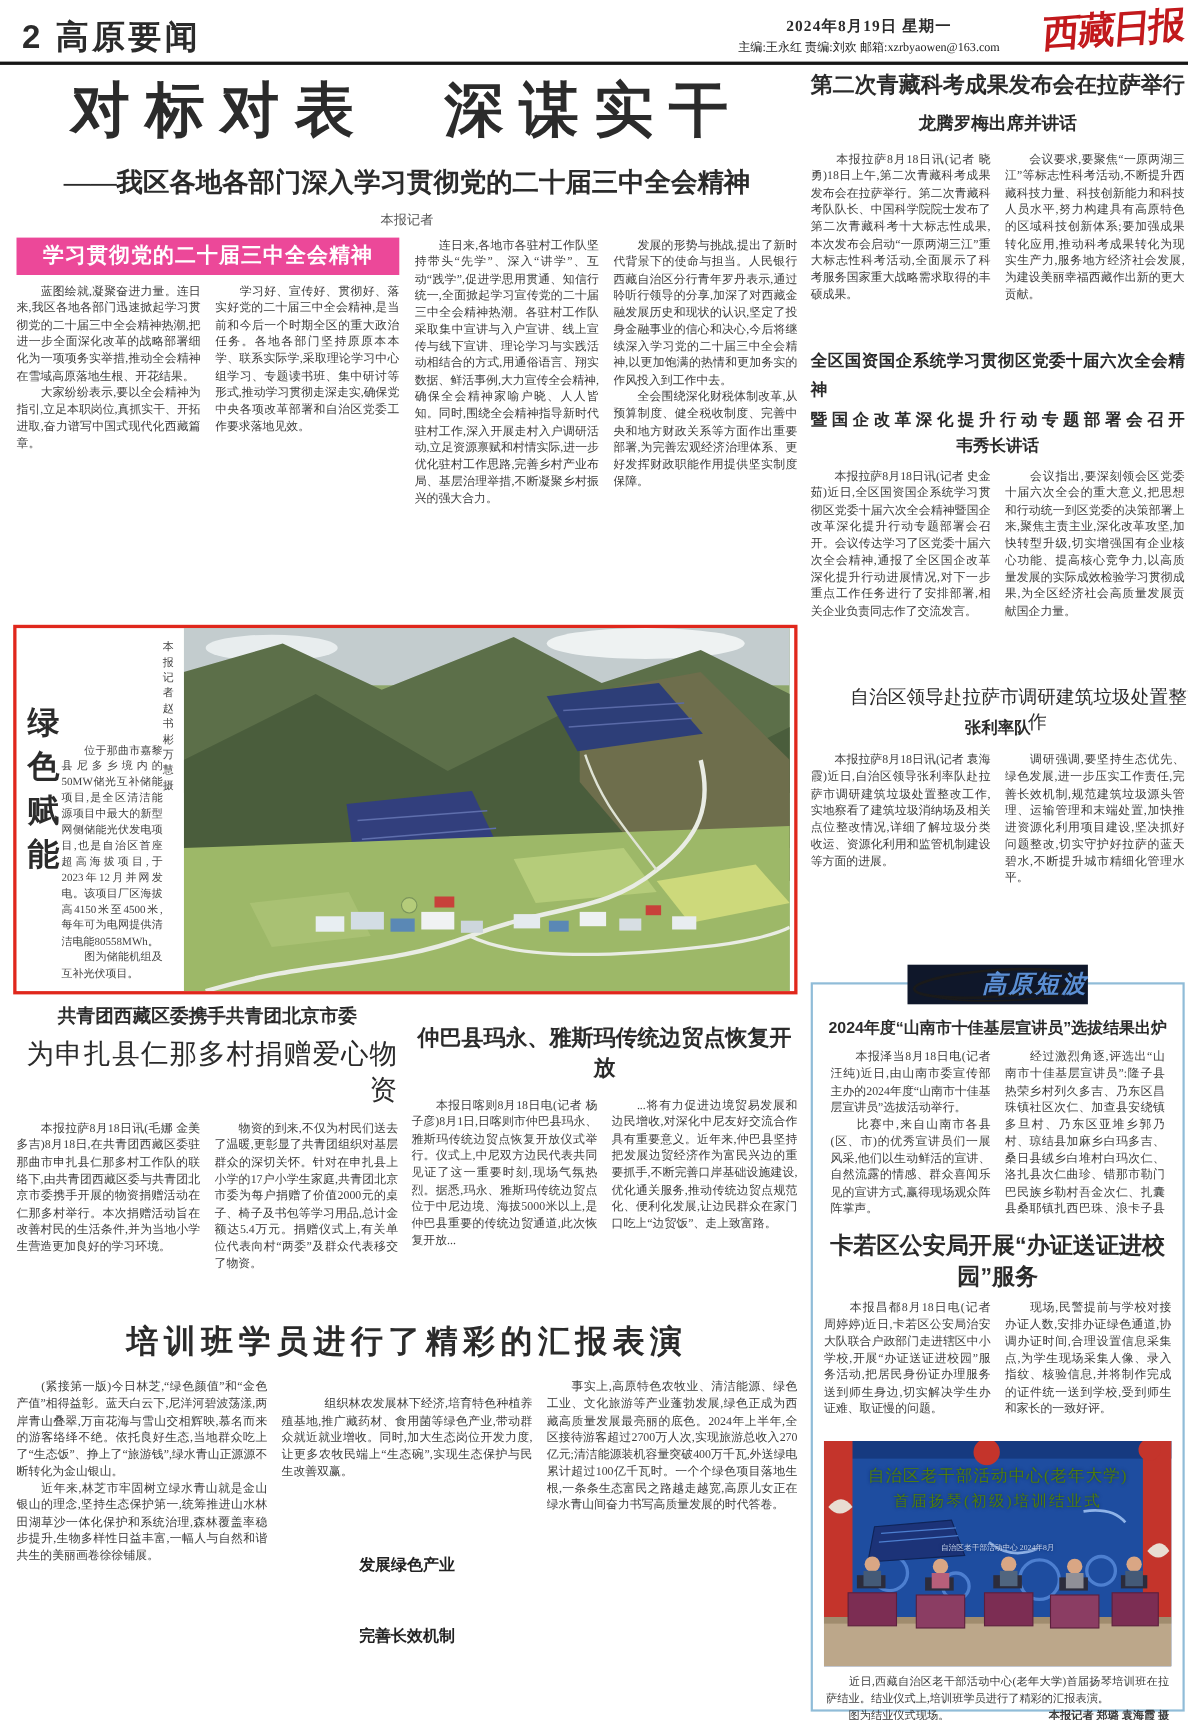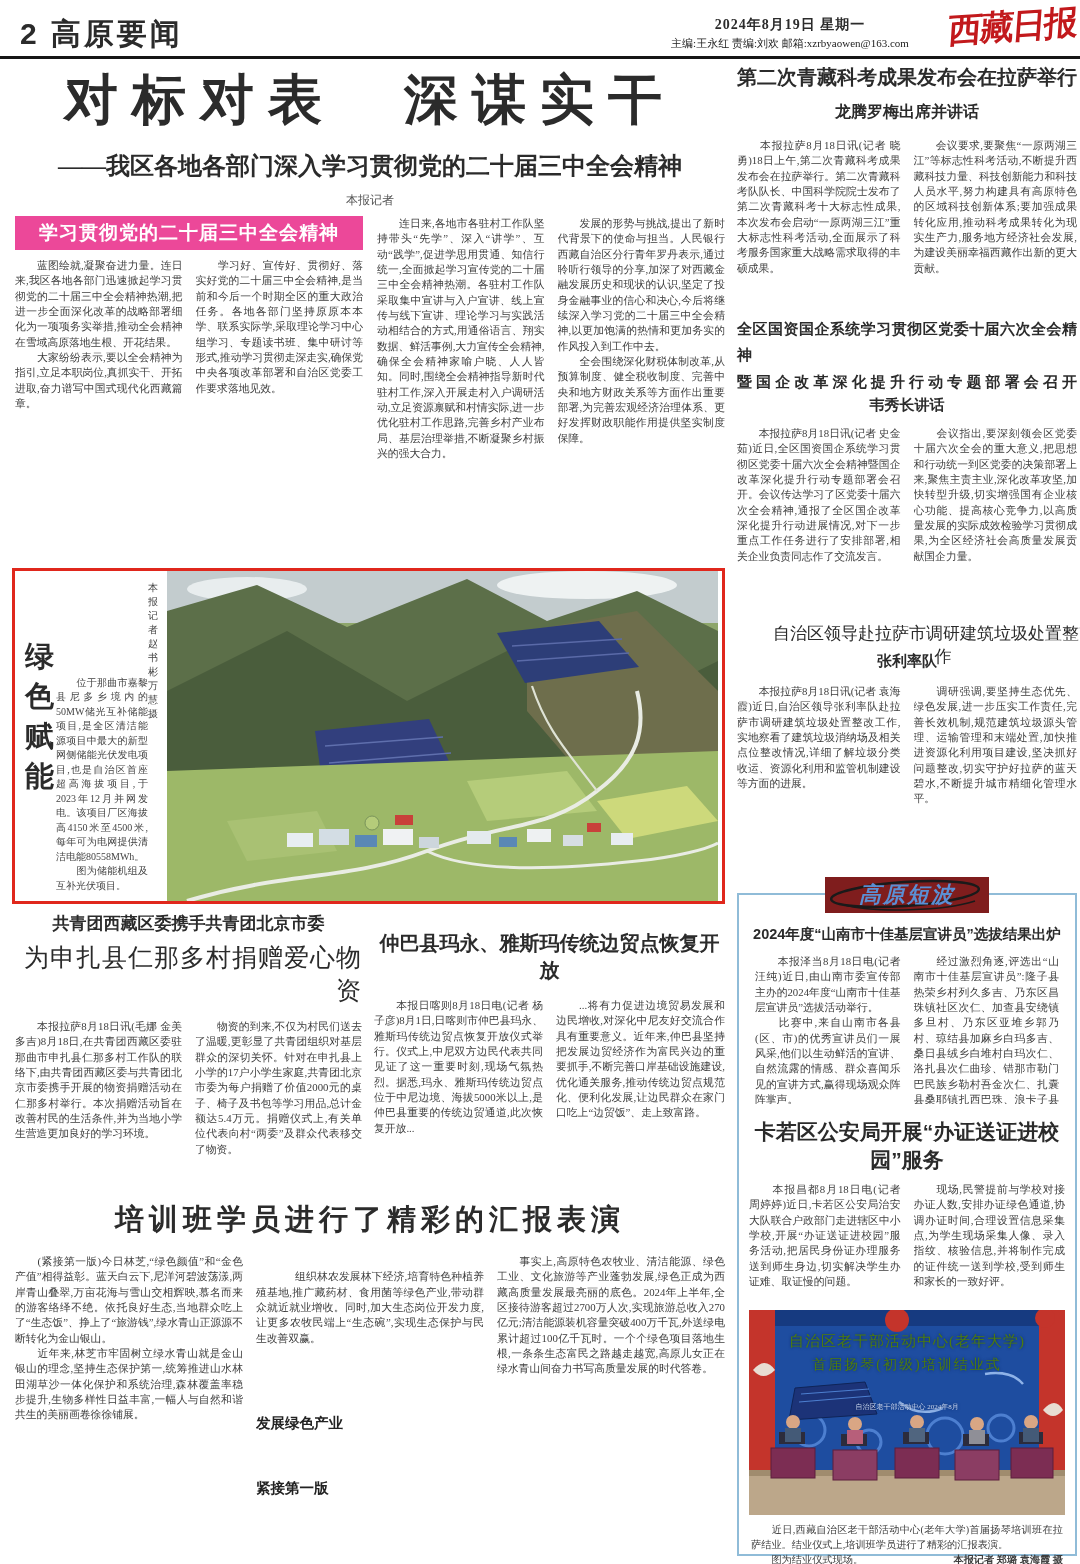--- a/index.html
+++ b/index.html
@@ -62,21 +62,21 @@
   .don .cols { margin-top:12px; height:178px; }
 
   .trade { left:374px; top:930px; width:351px; }
   .trade .t { text-align:center; font-size:20px; font-weight:bold; }
   .trade .cols { margin-top:14px; height:192px; }
 
   .green { left:15px; top:1200px; width:710px; }
   .green .t { text-align:center; font-size:29px; font-weight:bold; letter-spacing:5px;
               font-family:"Liberation Sans","DejaVu Sans",sans-serif; }
   .green .cols { margin-top:14px; height:300px; }
-  .subhead { font-weight:bold; font-size:14.5px; line-height:1.5;
+  .subhead { text-align:center; font-weight:bold; font-size:14.5px; line-height:1.5;
              margin:8px 0; color:#222; font-family:"Liberation Sans","DejaVu Sans",sans-serif; }
 
   
   .r { left:737px; width:340px; }
   .r-t1 { top:64px;  text-align:center; font-size:20px; font-weight:bold; }
   .r-s1 { top:102px; text-align:center; font-size:16px; font-weight:bold;
           font-family:"Liberation Sans","DejaVu Sans",sans-serif; }
   .r-c1 { top:138px; height:168px; }
   .r-t2 { top:316px; font-size:15px; font-weight:bold; line-height:1.75;
           text-align:justify; text-align-last:justify; white-space:pre-wrap; }
@@ -85,21 +85,21 @@
   .r-c2 { top:426px; height:186px; }
   .r-t3 { top:622px; text-align:center; font-size:17px; font-weight:normal;margin-left:36px; }
   .r-s3 { top:652px; text-align:center; font-size:15px; font-weight:bold;
           font-family:"Liberation Sans","DejaVu Sans",sans-serif; }
   .r-c3 { top:684px; height:182px; }
 
   
   .swbox { left:737px; top:893px; width:340px; height:663px;
            border:2px solid #90bcd8; background:#fff; }
   .sw-badge { position:absolute; left:50%; top:-18px; transform:translateX(-50%);
-              width:164px; height:36px; background:#7f1d1d; text-align:center; }
+              width:164px; height:36px; background:#0f172a; text-align:right; }
   .sw-badge svg { position:absolute; left:0; top:0; }
   .sw-badge .bt { position:relative; font-size:22px; font-weight:bold; color:#5b8fd4;
                   font-style:italic; letter-spacing:2px; line-height:36px;
                   font-family:"Liberation Sans","DejaVu Sans",sans-serif; }
   .sw-t1 { margin:30px 8px 0; text-align:center; font-size:14.5px; font-weight:bold;
            font-family:"Liberation Sans","DejaVu Sans",sans-serif; }
   .sw-c1 { margin:10px 16px 0; height:150px; }
   .sw-t2 { margin:14px 8px 0; text-align:center; font-size:21px; font-weight:bold;
            font-family:"Liberation Sans","DejaVu Sans",sans-serif; }
   .sw-c2 { margin:8px 10px 0; height:118px; }
@@ -222,21 +222,21 @@
 
 <div class="abs green">
   <div class="t">培训班学员进行了精彩的汇报表演</div>
   <div class="cols">
     <div class="col body-text">　　(紧接第一版)今日林芝,“绿色颜值”和“金色产值”相得益彰。蓝天白云下,尼洋河碧波荡漾,两岸青山叠翠,万亩花海与雪山交相辉映,慕名而来的游客络绎不绝。依托良好生态,当地群众吃上了“生态饭”、挣上了“旅游钱”,绿水青山正源源不断转化为金山银山。
 　　近年来,林芝市牢固树立绿水青山就是金山银山的理念,坚持生态保护第一,统筹推进山水林田湖草沙一体化保护和系统治理,森林覆盖率稳步提升,生物多样性日益丰富,一幅人与自然和谐共生的美丽画卷徐徐铺展。</div>
     <div class="col body-text">
       <span>　　组织林农发展林下经济,培育特色种植养殖基地,推广藏药材、食用菌等绿色产业,带动群众就近就业增收。同时,加大生态岗位开发力度,让更多农牧民端上“生态碗”,实现生态保护与民生改善双赢。</span>
       <div class="subhead">
         <div>发展绿色产业</div>
-        <div>紧接第一版</div>
+        <div>完善长效机制</div>
       </div>
       
     </div>
     <div class="col body-text">　　事实上,高原特色农牧业、清洁能源、绿色工业、文化旅游等产业蓬勃发展,绿色正成为西藏高质量发展最亮丽的底色。2024年上半年,全区接待游客超过2700万人次,实现旅游总收入270亿元;清洁能源装机容量突破400万千瓦,外送绿电累计超过100亿千瓦时。一个个绿色项目落地生根,一条条生态富民之路越走越宽,高原儿女正在绿水青山间奋力书写高质量发展的时代答卷。</div>
   </div>
 </div>
 
 <div class="abs r r-t1">第二次青藏科考成果发布会在拉萨举行</div>
 <div class="abs r r-s1">龙腾罗梅出席并讲话</div>
 <div class="abs r r-c1 cols">

